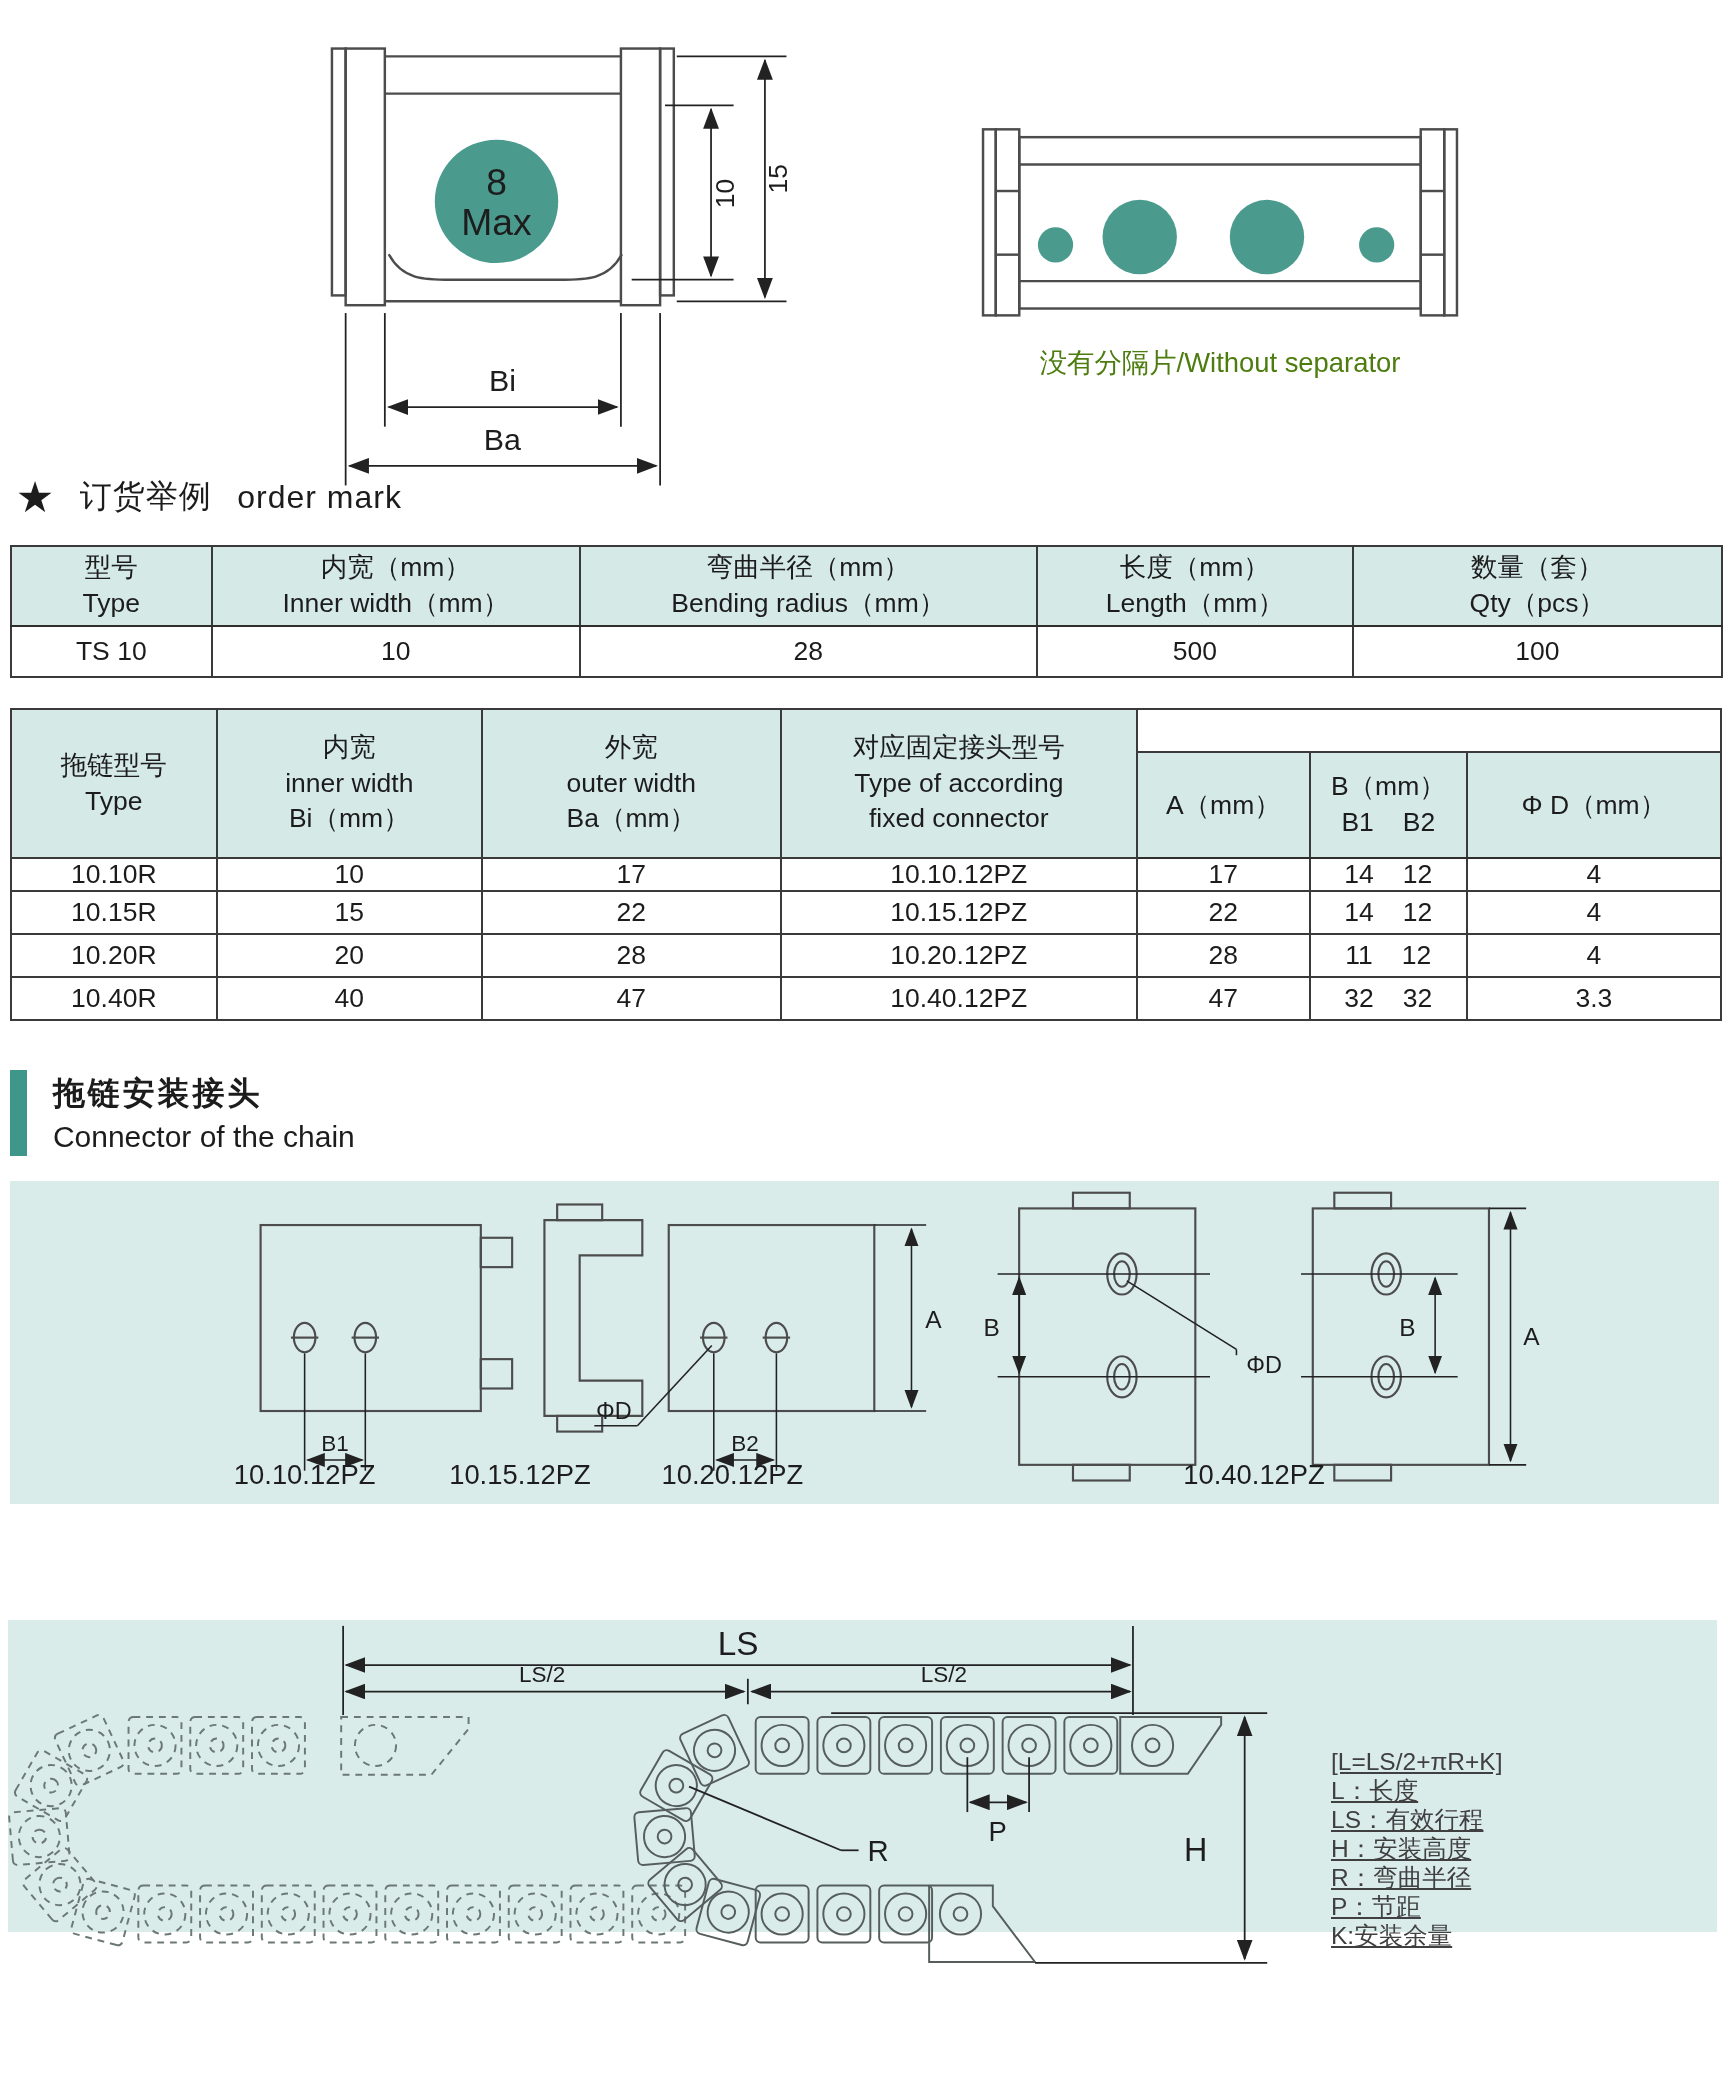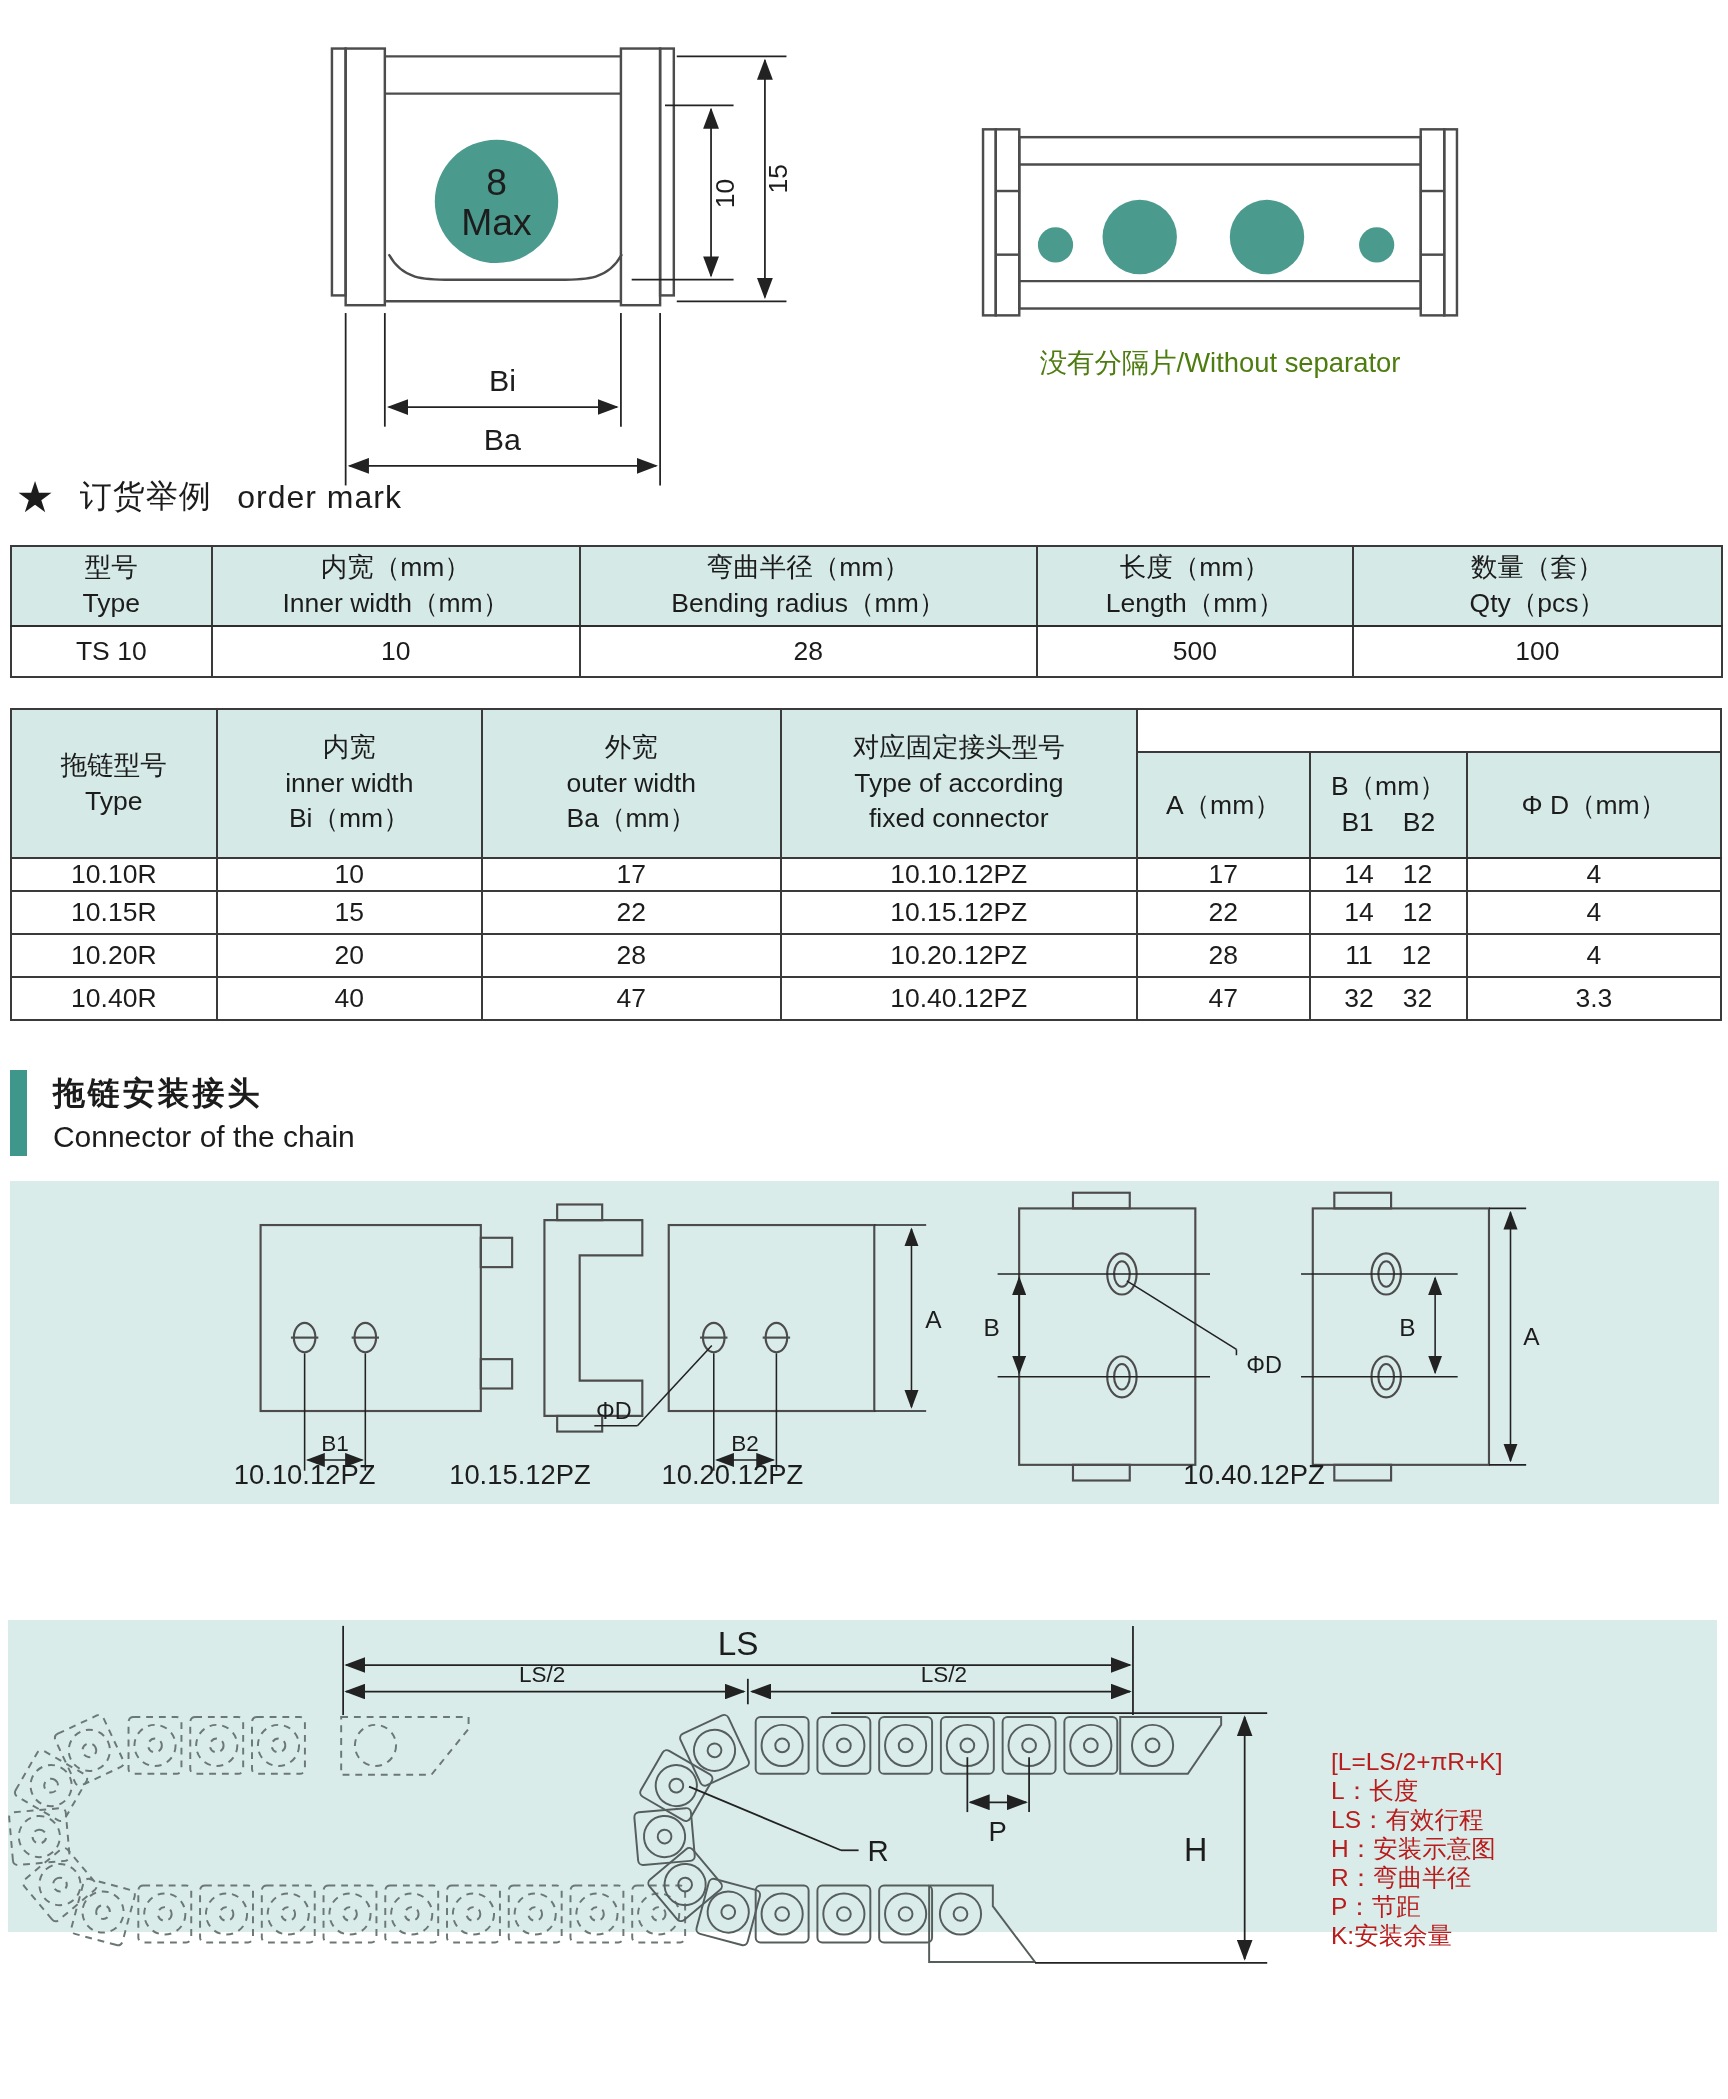--- a/index.html
+++ b/index.html
@@ -27,21 +27,21 @@
   .gap2{display:inline-block;width:29px;}
 
   
   .sect{display:flex;align-items:stretch;}
   .sect .bar{width:17.6px;background:#3f968a;margin-right:25.5px;}
   .sect .tx{display:flex;flex-direction:column;justify-content:space-between;padding:2px 0;}
   .sect .zh{font-size:32px;font-weight:600;letter-spacing:2.9px;}
   .sect .en{font-size:30px;}
 
   .panel{background:#daecea;}
-  .legend{font-size:24.5px;line-height:29px;color:#b91c1c;}
+  .legend{font-size:24.5px;line-height:29px;color:#404040;text-decoration:underline;}
 </style>
 </head>
 <body>
 
 <div class="page">
 
   <svg class="abs" style="left:314px;top:27.4px;" width="510" height="480" viewBox="0 0 520 490">
     <defs>
       <marker id="ar1" markerWidth="12" markerHeight="9" refX="11" refY="4.5" orient="auto-start-reverse">
         <path d="M0,0 L12,4.5 L0,9 Z" fill="#222"></path>
@@ -422,21 +422,21 @@
       </g>
       <text x="1212" y="246" font-size="33" text-anchor="middle">H</text>
       <text x="1010" y="226" font-size="28" text-anchor="middle">P</text>
       <text x="877" y="246" font-size="30" text-anchor="start">R</text>
     </svg>
 
     <div class="abs legend" style="left:1323px;top:127px;width:372px;">
       <div>[L=LS/2+πR+K]</div>
       <div>L：长度</div>
       <div>LS：有效行程</div>
-      <div>H：安装示意图</div>
+      <div>H：安装高度</div>
       <div>R：弯曲半径</div>
       <div>P：节距</div>
       <div>K:安装余量</div>
     </div>
   </div>
 
 </div>
 
 
 </body></html>

